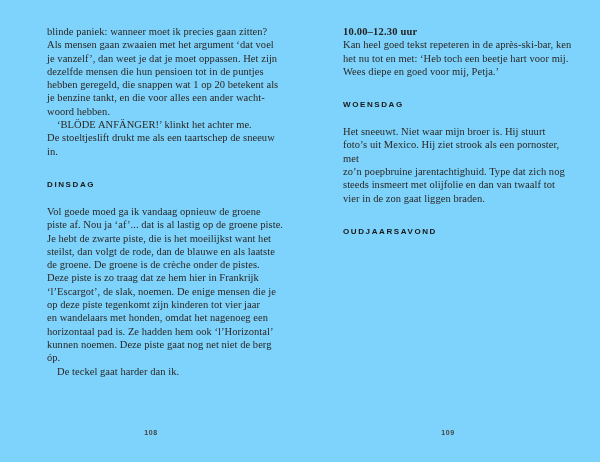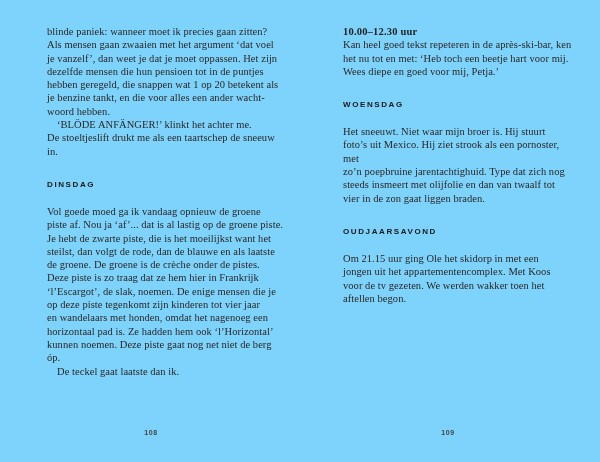--- a/index.html
+++ b/index.html
@@ -91,41 +91,37 @@
 Je hebt de zwarte piste, die is het moeilijkst want het
 steilst, dan volgt de rode, dan de blauwe en als laatste
 de groene. De groene is de crèche onder de pistes.
 Deze piste is zo traag dat ze hem hier in Frankrijk
 ‘l’Escargot’, de slak, noemen. De enige mensen die je
 op deze piste tegenkomt zijn kinderen tot vier jaar
 en wandelaars met honden, omdat het nagenoeg een
 horizontaal pad is. Ze hadden hem ook ‘l’Horizontal’
 kunnen noemen. Deze piste gaat nog net niet de berg
 óp.</div>
-        <div class="para indent">De teckel gaat laatste dan ik.</div>
+        <div class="para indent">De teckel gaat harder dan ik.</div>
       </div>
   </div>
 
   <div class="page page-right">
     <div class="page-body">
         <div class="time-heading">10.00–12.30 uur</div>
         <div class="para">Kan heel goed tekst repeteren in de après-ski-bar, ken
 het nu tot en met: ‘Heb toch een beetje hart voor mij.
 Wees diepe en goed voor mij, Petja.’</div>
         <div class="section-heading">WOENSDAG</div>
         <div class="para">Het sneeuwt. Niet waar mijn broer is. Hij stuurt
 foto’s uit Mexico. Hij ziet strook als een pornoster, met
 zo’n poepbruine jarentachtighuid. Type dat zich nog
 steeds insmeert met olijfolie en dan van twaalf tot
 vier in de zon gaat liggen braden.</div>
         <div class="section-heading">OUDJAARSAVOND</div>
-        <div class="para">Om 21.15 uur ging Ole het skidorp in met een
-jongen uit het appartementencomplex. Met Koos
-voor de tv gezeten. We werden wakker toen het
-aftellen begon.</div>
       </div>
   </div>
 
   <div class="page-number page-number-left">108</div>
 
   <div class="page-number page-number-right">109</div>
 
 </div>
 
 </body></html>

